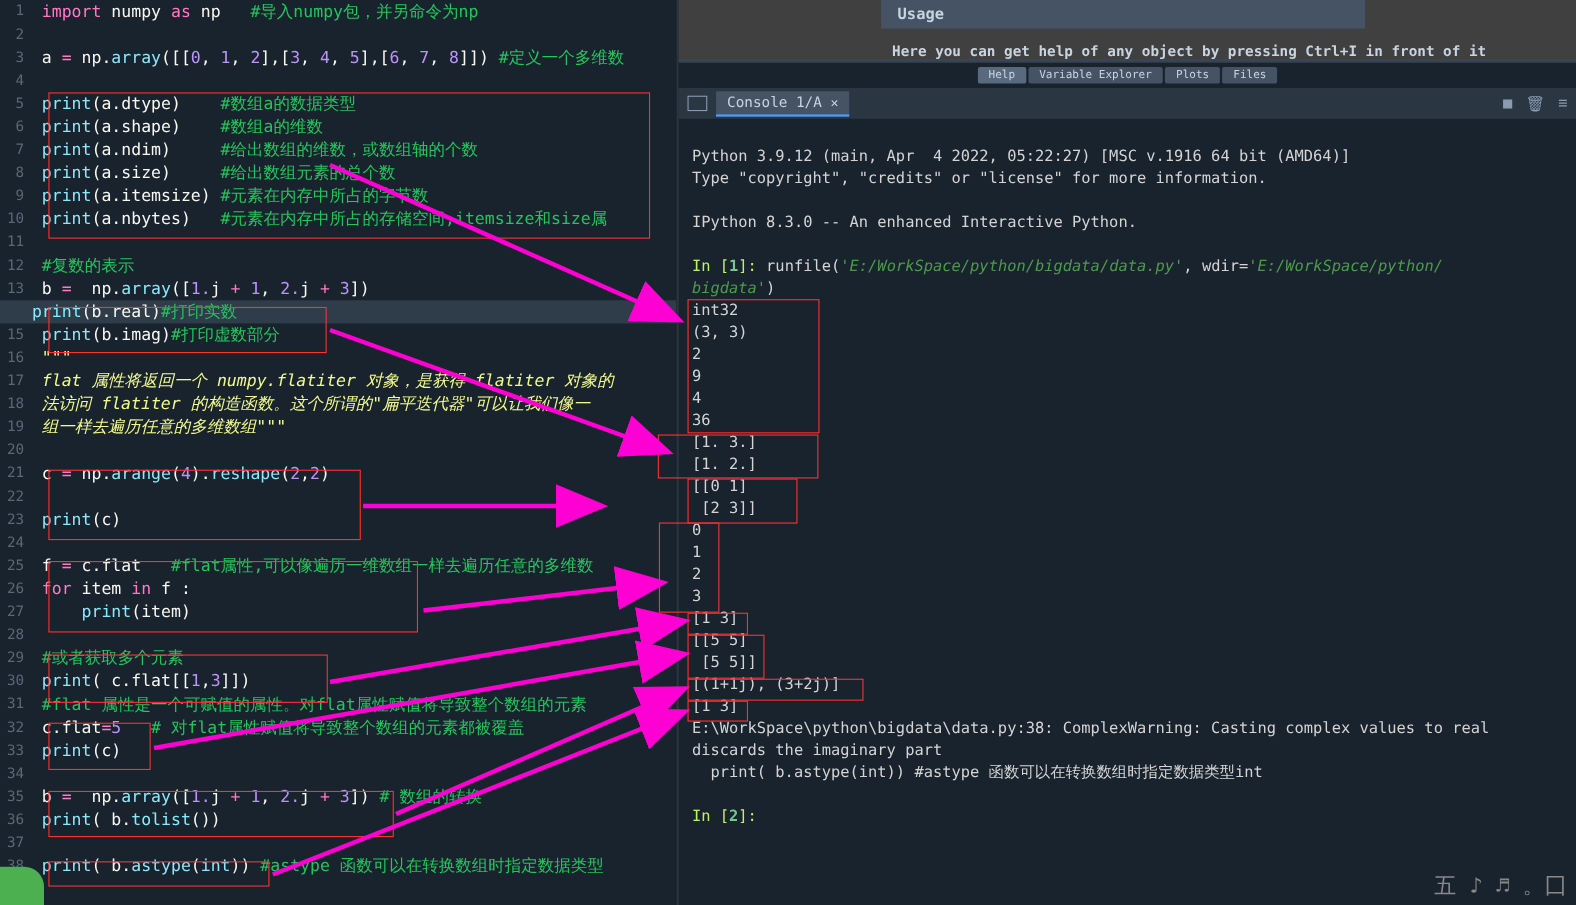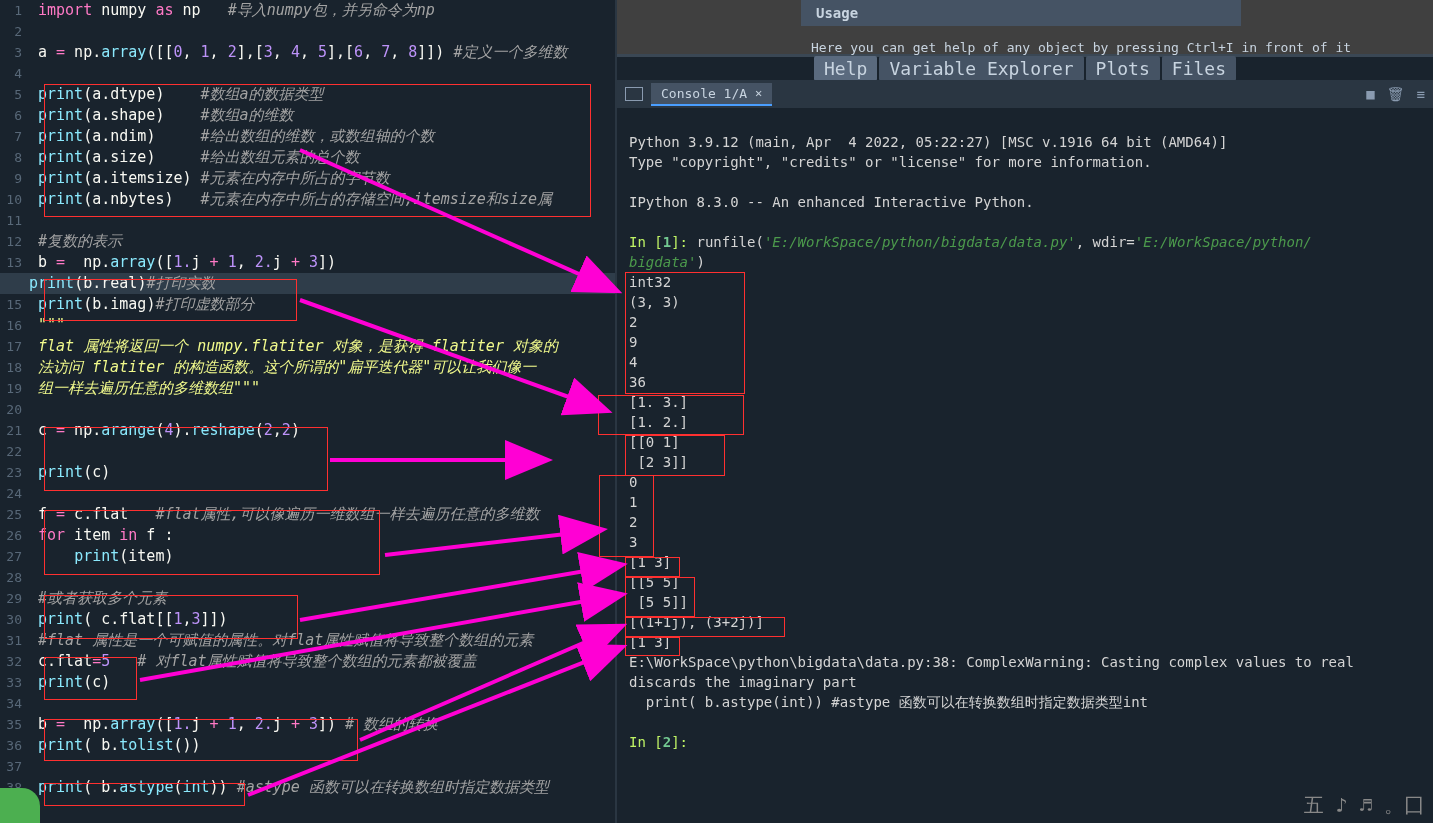--- a/index.html
+++ b/index.html
@@ -47,35 +47,36 @@
   color: #c8d4e0;
   font-weight: bold;
   width: 440px;
 }
 .help-text {
   position: absolute;
   left: 194px;
   top: 40px;
   color: #c8d4e0;
   font-size: 13px;
+  font-weight: bold;
 }
 .pane-tabs {
   height: 24px;
   background: #19232d;
   border-top: 1px solid #3a4754;
   display: flex;
   justify-content: center;
   align-items: center;
   gap: 2px;
 }
 .pane-tab {
   background: #455364;
   color: #c8d4e0;
   padding: 2px 10px;
-  font-size: 18px;
+  font-size: 10px;
   border-radius: 2px;
   cursor: pointer;
 }
 .pane-tab.active {
   background: #5a6a7e;
 }
 .console-section {
   flex: 1;
   display: flex;
   flex-direction: column;
@@ -159,21 +160,21 @@
   background: #2f3d4a;
   margin-left: -38px;
   padding-left: 29px;
 }
 .kw { color: #ff79c6; }
 .fn { color: #8be9fd; }
 .str { color: #f1fa8c; font-style: italic; }
 .num { color: #bd93f9; }
 .op { color: #ff79c6; }
 .id { color: #f8f8f2; }
-.cmt { color: #a3a3a3; font-style: italic; }
+.cmt { color: #22c55e; }
 .punc { color: #f8f8f2; }
 .prompt-in { color: #bef264; }
 .prompt-num { color: #73c991; font-weight: bold; }
 .run-cmd { color: #d4d4d4; }
 .run-path { color: #4c9a4c; font-style: italic; }
 .red-box {
   position: absolute;
   border: 1px solid #ff3030;
   pointer-events: none;
 }

